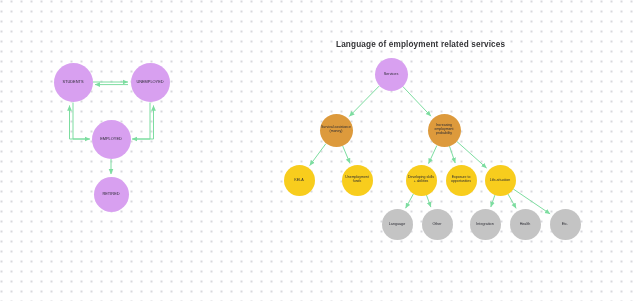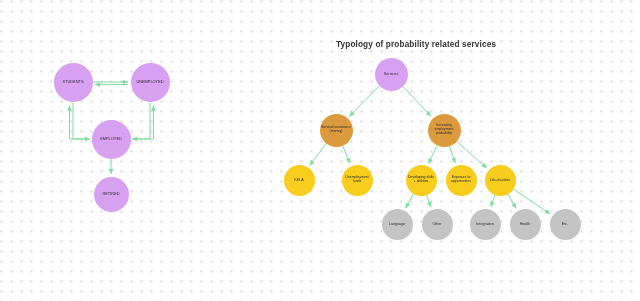--- a/index.html
+++ b/index.html
@@ -171,15 +171,15 @@
         <span class="node-label">Integration</span>
       </div>
       <div class="node n-gray" style="left: 509.5px; top: 208.5px; width: 31px; height: 31px; font-size: 3.7px;">
         <span class="node-label">Health</span>
       </div>
       <div class="node n-gray" style="left: 549.5px; top: 208.5px; width: 31px; height: 31px; font-size: 3.7px;">
         <span class="node-label">Etc.</span>
       </div>
     </div>
   <div id="titles-group">
-      <div class="tree-title" style="left: 336px; top: 40px; color: rgb(51, 51, 54);">Typology of probability related services</div>
+      <div class="tree-title" style="left: 336px; top: 40px; color: rgb(51, 51, 54);">Language of employment related services</div>
     </div>
 </div>
 
 </body></html>

